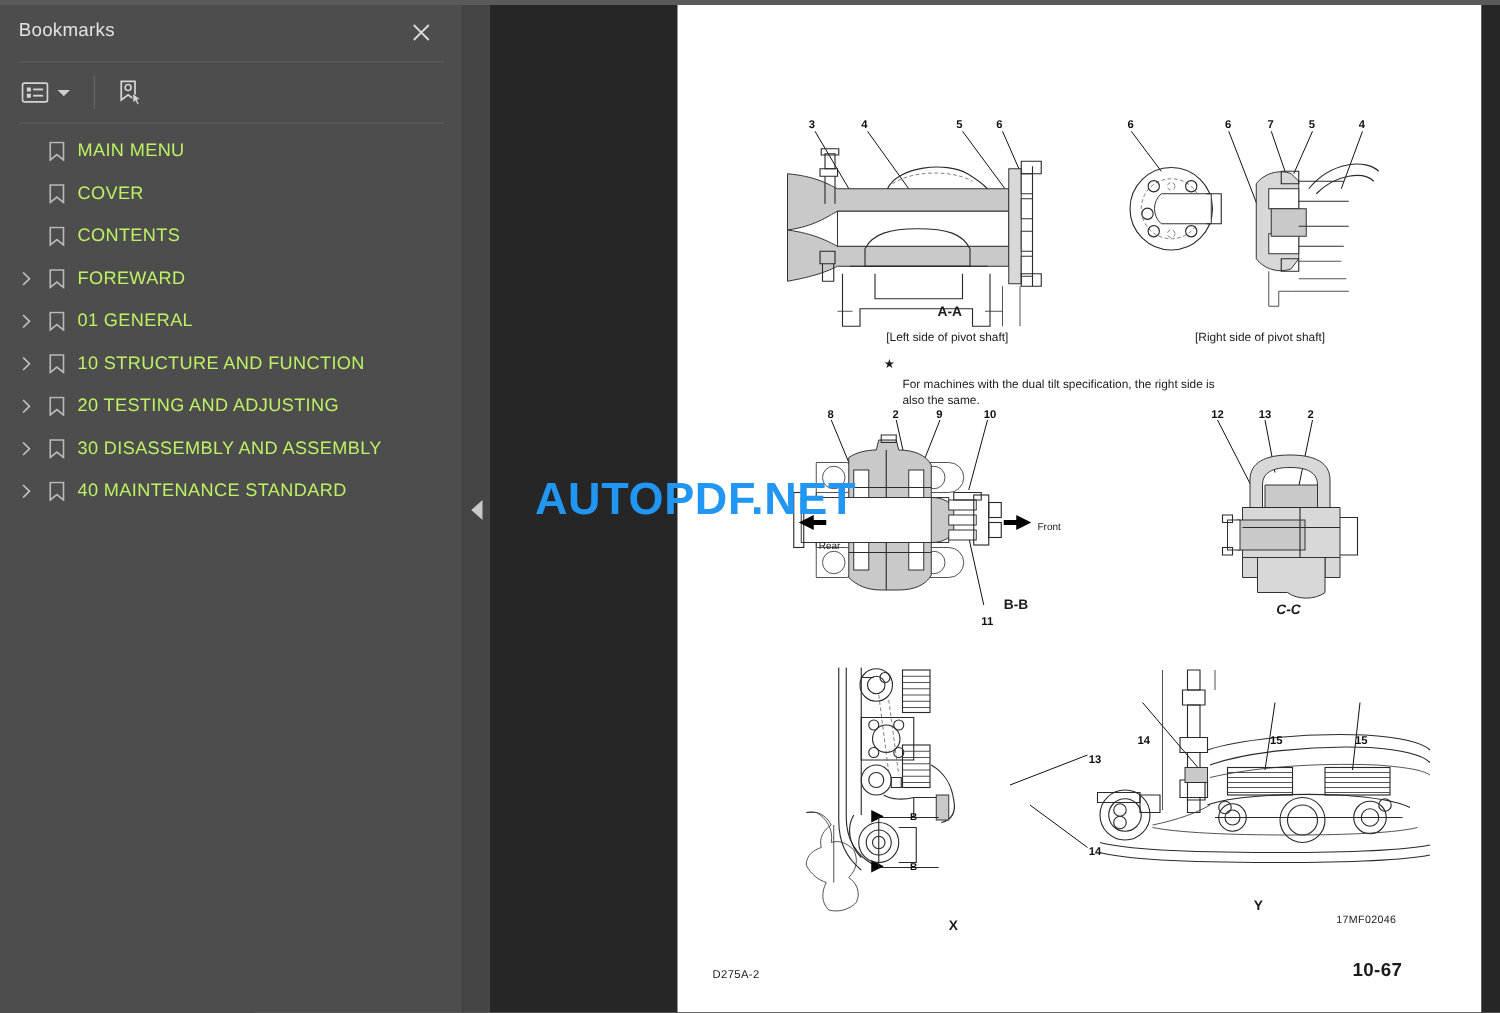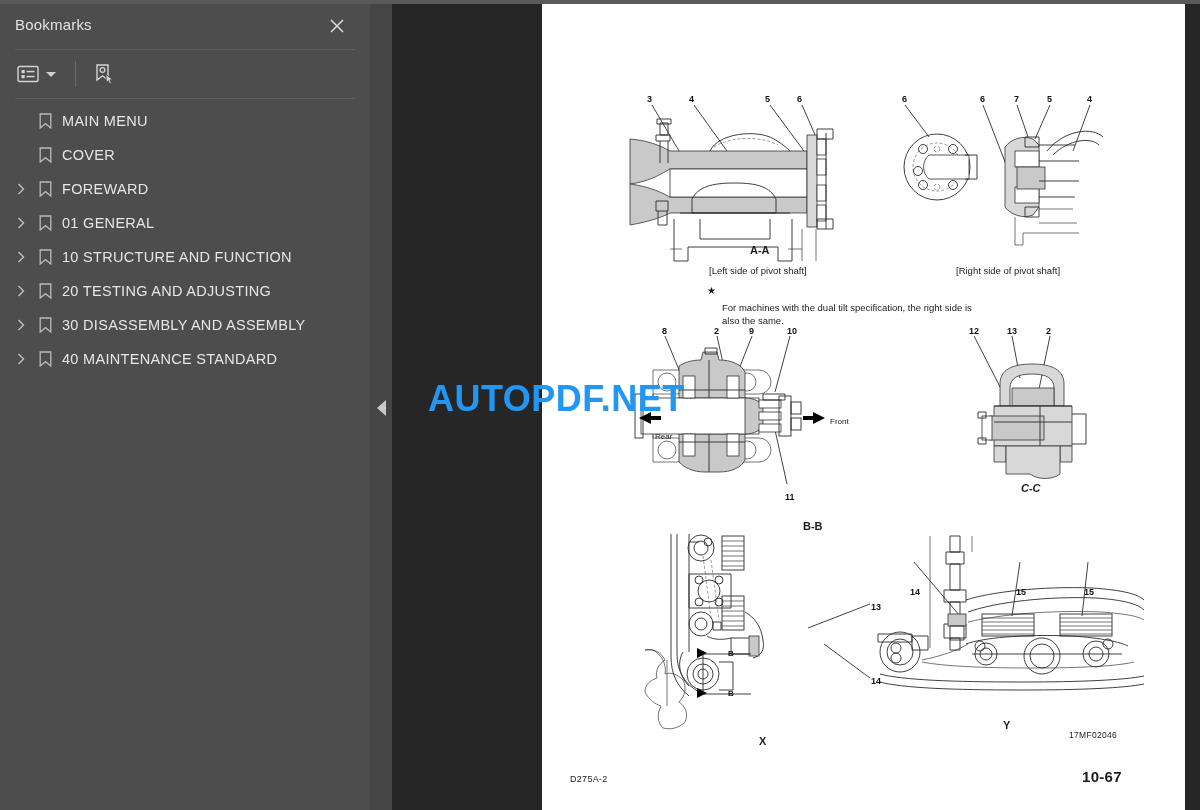--- a/index.html
+++ b/index.html
@@ -66,21 +66,21 @@
   }
   .bm-twisty {
     width: 22px; height: 34px; display: flex; align-items: center;
     justify-content: center; cursor: pointer; flex: 0 0 22px;
   }
   .bm-icon {
     width: 26px; display: flex; align-items: center; justify-content: center;
     flex: 0 0 26px;
   }
   .bm-label {
-    font-size: 14.5px; color: #e5e5e5; white-space: nowrap;
+    font-size: 14.5px; color: #bef264; white-space: nowrap;
     letter-spacing: .3px; margin-left: 4px;
   }
 
   
   .splitter {
     position: absolute; left: 370px; top: 4px; width: 22px; height: 806px;
     background: #454545; cursor: col-resize;
   }
   .splitter-handle {
     position: absolute; left: 7px; top: 396px;
@@ -194,20 +194,29 @@
       <div class="bm-row">
         <span class="bm-twisty"></span>
         <span class="bm-icon">
           <svg width="13" height="16" viewBox="0 0 13 16">
               <path d="M1.2 1 h10.6 v14 l-5.3 -4.3 L1.2 15 Z" fill="none" stroke="#b9b9b9" stroke-width="1.3"></path>
             </svg>
         </span>
         <span class="bm-label">COVER</span>
       </div>
 
+      <div class="bm-row">
+        <span class="bm-twisty"></span>
+        <span class="bm-icon">
+          <svg width="13" height="16" viewBox="0 0 13 16">
+              <path d="M1.2 1 h10.6 v14 l-5.3 -4.3 L1.2 15 Z" fill="none" stroke="#b9b9b9" stroke-width="1.3"></path>
+            </svg>
+        </span>
+        <span class="bm-label">CONTENTS</span>
+      </div>
 
       <div class="bm-row">
         <span class="bm-twisty">
           <svg width="8" height="12" viewBox="0 0 8 12">
               <path d="M1.5 1 L6.5 6 L1.5 11" fill="none" stroke="#c2c2c2" stroke-width="1.4"></path>
             </svg>
         </span>
         <span class="bm-icon">
           <svg width="13" height="16" viewBox="0 0 13 16">
               <path d="M1.2 1 h10.6 v14 l-5.3 -4.3 L1.2 15 Z" fill="none" stroke="#b9b9b9" stroke-width="1.3"></path>
@@ -443,21 +452,21 @@
             <path d="M186 90 L198 96 L186 102 L186 98 L176 98 L176 94 L186 94 Z"></path>
           </g>
         </svg>
         <div class="ptxt callout" style="left:120px; top:322px;">8</div>
         <div class="ptxt callout" style="left:172px; top:322px;">2</div>
         <div class="ptxt callout" style="left:207px; top:322px;">9</div>
         <div class="ptxt callout" style="left:245px; top:322px;">10</div>
         <div class="ptxt callout" style="left:243px; top:488px;">11</div>
         <div class="ptxt dirlabel" style="left:113px; top:428px;">Rear</div>
         <div class="ptxt dirlabel" style="left:288px; top:413px;">Front</div>
-        <div class="ptxt seclabel" style="left:213px; top:516px;padding-left:48px;">B-B</div>
+        <div class="ptxt seclabel" style="left:213px; top:474px;padding-left:48px;">B-B</div>
 
         <svg class="fig" style="left:400px; top:318px;" width="190" height="180" viewBox="0 0 190 180">
           <line class="lead" x1="32" y1="14" x2="72" y2="92"></line>
           <line class="lead" x1="70" y1="14" x2="78" y2="56"></line>
           <line class="lead" x1="108" y1="14" x2="96" y2="72"></line>
 
           <path class="hatch2" d="M58 62 C 58 48 70 42 90 42 C 110 42 122 48 122 62 L122 84 L112 84 L112 66 C 112 56 104 52 90 52 C 76 52 68 56 68 66 L68 84 L58 84 Z"></path>
 
           <path class="hatch" d="M70 66 h42 v18 h-42 z"></path>
 

